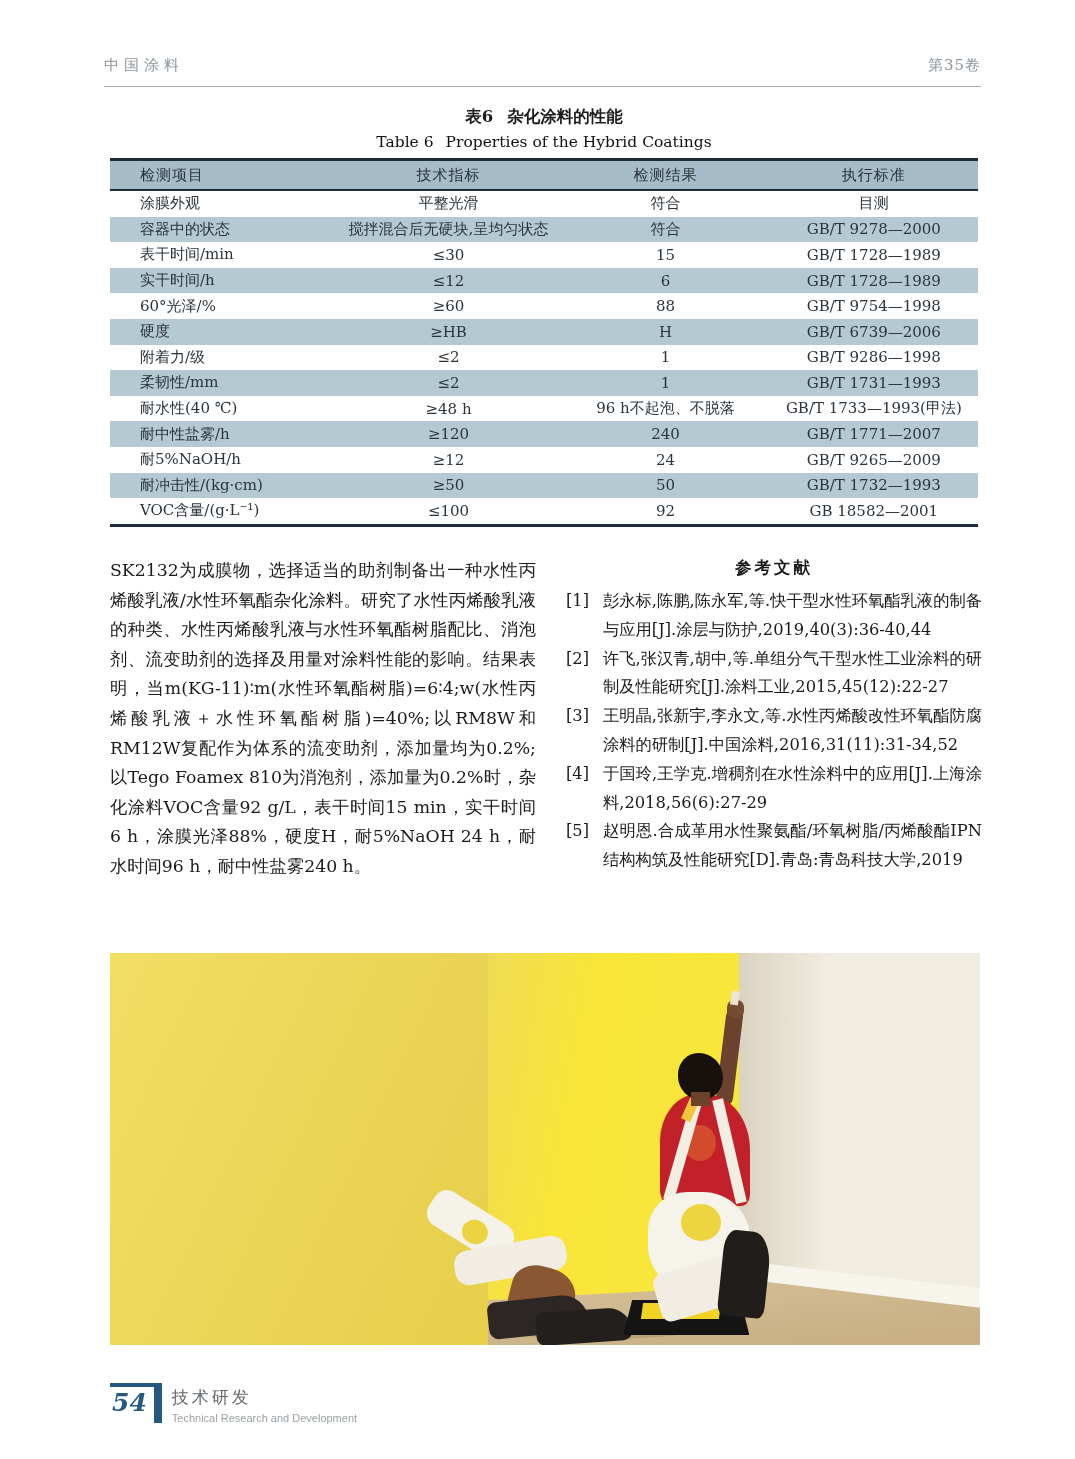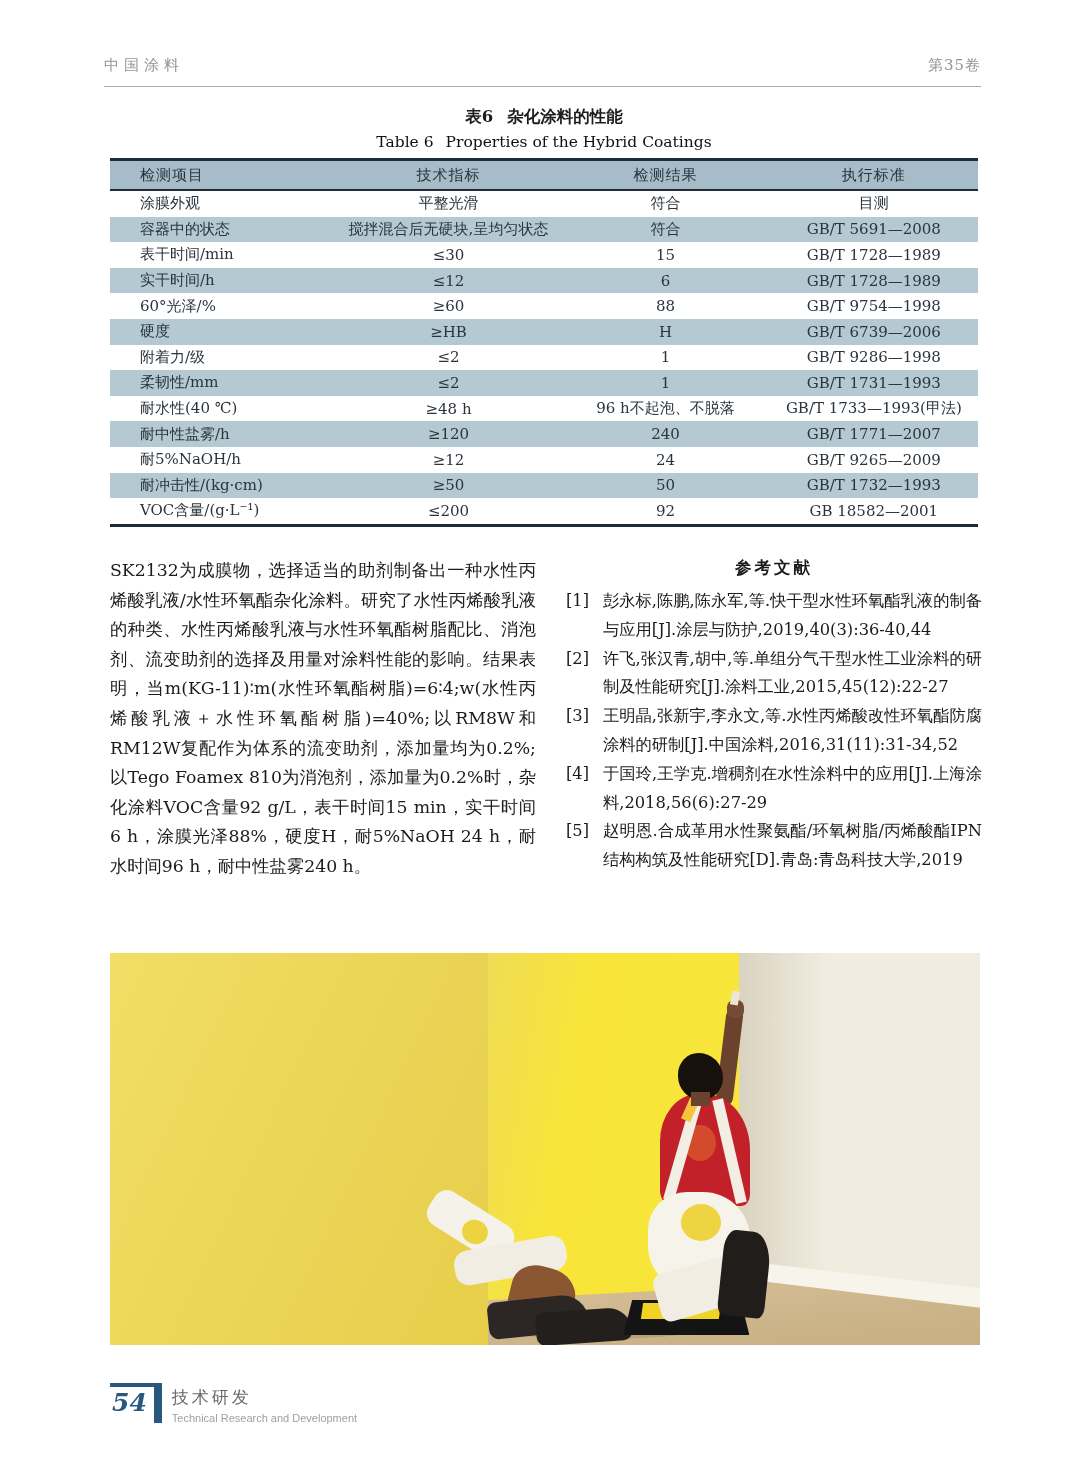--- a/index.html
+++ b/index.html
@@ -144,21 +144,21 @@
           <tr>
             <td>涂膜外观</td>
             <td>平整光滑</td>
             <td>符合</td>
             <td>目测</td>
           </tr>
           <tr>
             <td>容器中的状态</td>
             <td>搅拌混合后无硬块,呈均匀状态</td>
             <td>符合</td>
-            <td>GB/T 5691—2008</td>
+            <td>GB/T 9278—2000</td>
           </tr>
           <tr>
             <td>表干时间/min</td>
             <td>≤30</td>
             <td>15</td>
             <td>GB/T 1728—1989</td>
           </tr>
           <tr>
             <td>实干时间/h</td>
             <td>≤12</td>
@@ -208,21 +208,21 @@
             <td>GB/T 9265—2009</td>
           </tr>
           <tr>
             <td>耐冲击性/(kg·cm)</td>
             <td>≥50</td>
             <td>50</td>
             <td>GB/T 1732—1993</td>
           </tr>
           <tr>
             <td>VOC含量/(g·L⁻¹)</td>
-            <td>≤200</td>
+            <td>≤100</td>
             <td>92</td>
             <td>GB 18582—2001</td>
           </tr>
         </tbody>
     </table>
   </div>
 
   <div class="content">
     <div class="col-left">
       <p>SK2132为成膜物，选择适当的助剂制备出一种水性丙烯酸乳液/水性环氧酯杂化涂料。研究了水性丙烯酸乳液的种类、水性丙烯酸乳液与水性环氧酯树脂配比、消泡剂、流变助剂的选择及用量对涂料性能的影响。结果表明，当m(KG-11)∶m(水性环氧酯树脂)=6∶4;w(水性丙烯酸乳液＋水性环氧酯树脂)=40%;以RM8W和RM12W复配作为体系的流变助剂，添加量均为0.2%;以Tego Foamex 810为消泡剂，添加量为0.2%时，杂化涂料VOC含量92 g/L，表干时间15 min，实干时间6 h，涂膜光泽88%，硬度H，耐5%NaOH 24 h，耐水时间96 h，耐中性盐雾240 h。</p>

